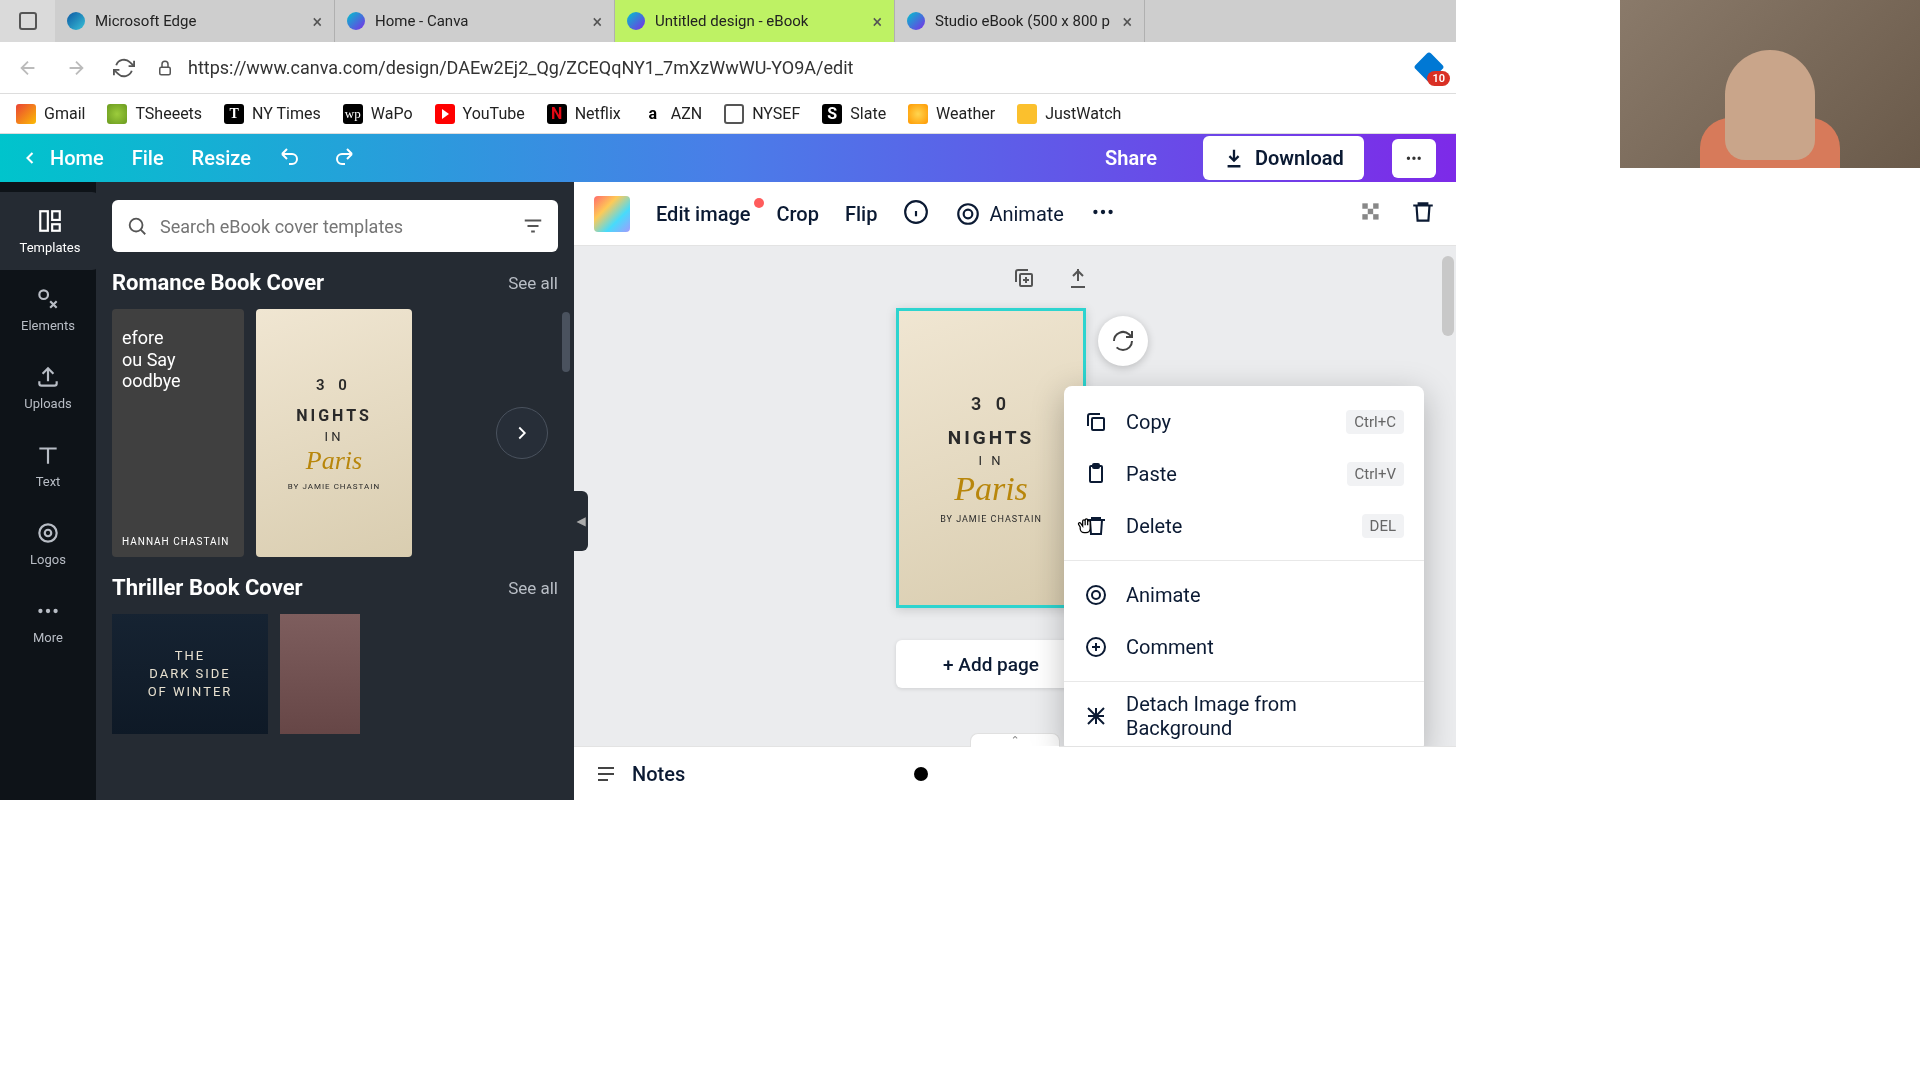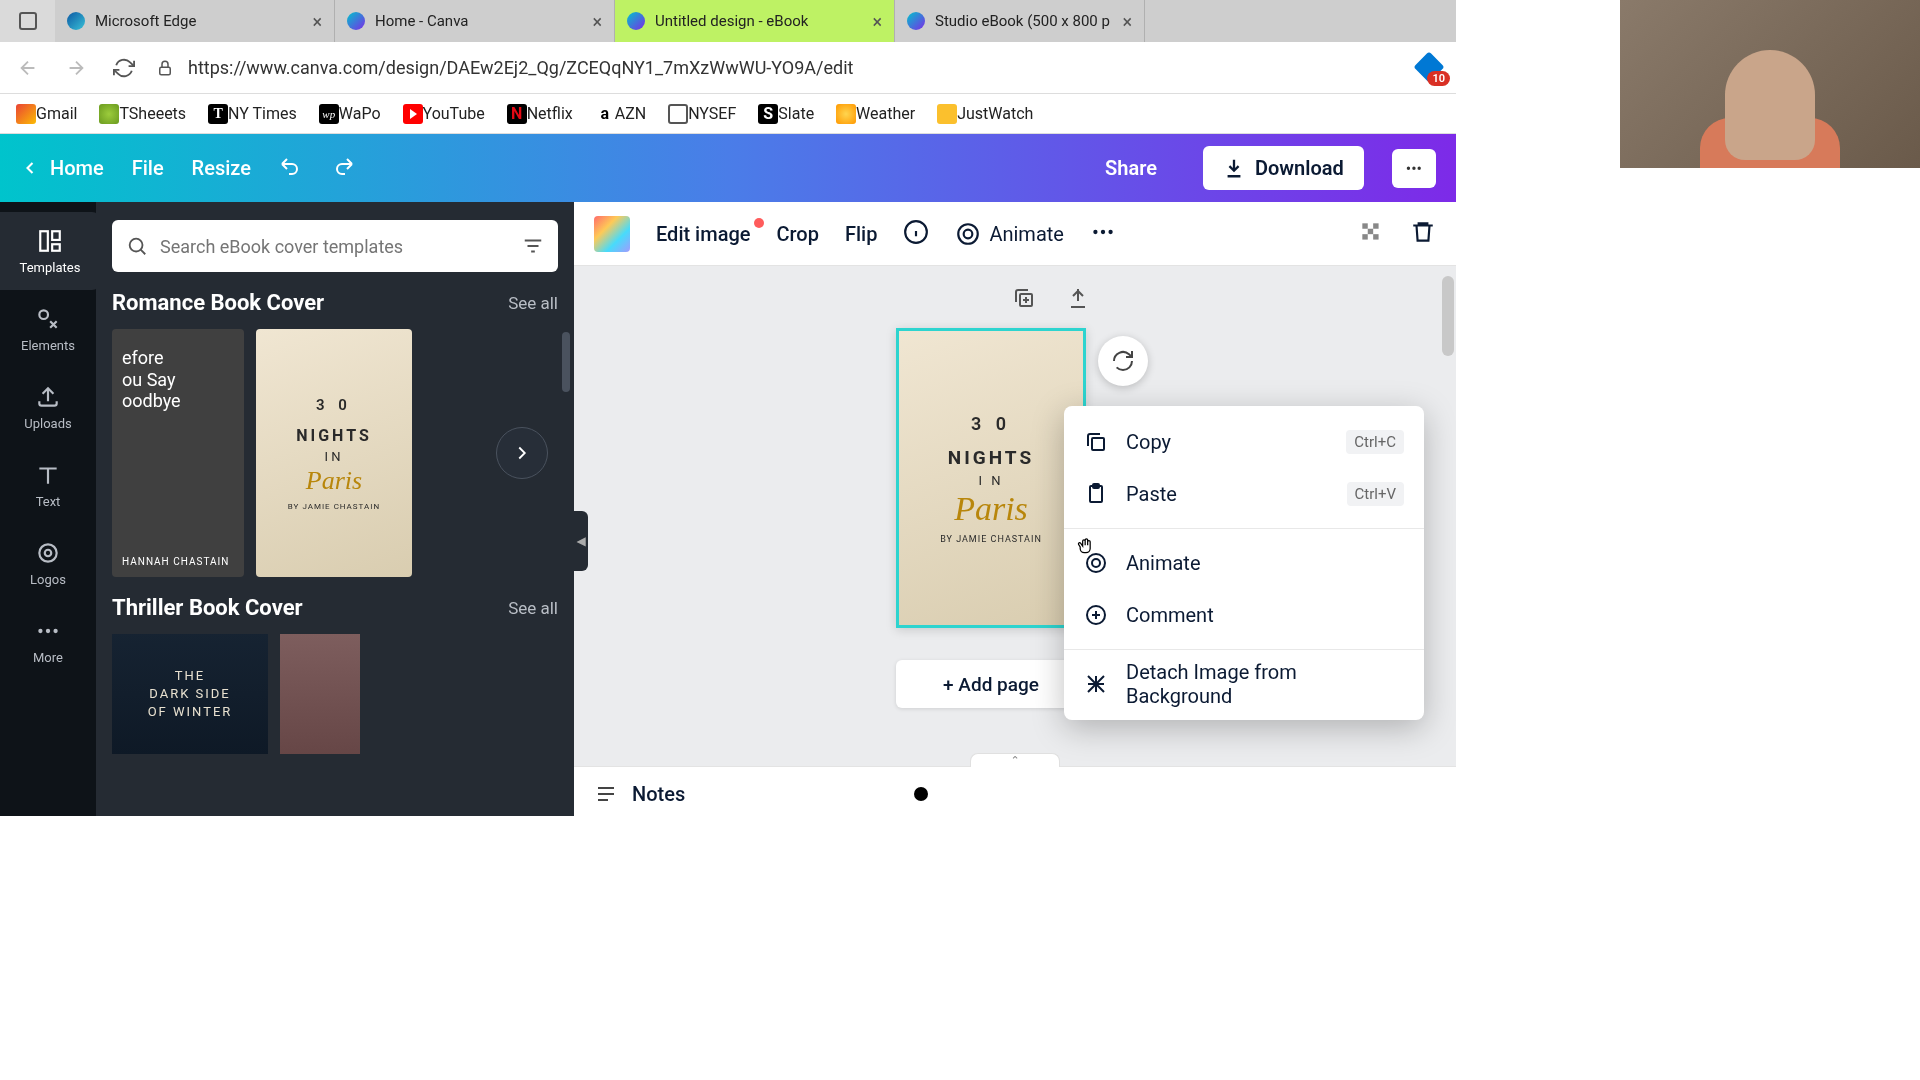--- a/index.html
+++ b/index.html
@@ -23,37 +23,37 @@
 .nav-btn { width: 32px; height: 32px; display: flex; align-items: center; justify-content: center; color: #555; cursor: pointer; }
 .nav-btn.disabled { color: #bbb; }
 .nav-btn svg { width: 22px; height: 22px; }
 .url-box { flex: 1; display: flex; align-items: center; gap: 14px; font-size: 18px; color: #333; }
 .url-box .lock { width: 18px; height: 18px; }
 .ext-badge { position: relative; width: 28px; height: 28px; }
 .ext-badge .diamond { width: 22px; height: 22px; background: #0078d4; transform: rotate(45deg); border-radius: 3px; position: absolute; top: 2px; left: 2px; }
 .ext-badge .count { position: absolute; right: -6px; bottom: -4px; background: #d93025; color: #fff; font-size: 11px; border-radius: 10px; padding: 1px 5px; font-weight: 600; }
 
 .bookmarks { height: 40px; display: flex; align-items: center; padding: 0 16px; gap: 22px; border-bottom: 1px solid #ddd; }
-.bm { display: flex; align-items: center; font-size: 16px; color: #222; cursor: pointer; }
+.bm { display: flex; align-items: center; gap: 8px; font-size: 16px; color: #222; cursor: pointer; }
 .bm .bico { width: 20px; height: 20px; border-radius: 3px; }
 .ico-gmail { background: linear-gradient(135deg,#ea4335,#fbbc04); }
 .ico-ts { background: radial-gradient(circle,#9ccc3c,#6a9a1f); border-radius: 50%; }
 .ico-nyt { background: #000; color: #fff; font-family: serif; font-weight: bold; display: flex; align-items: center; justify-content: center; font-size: 14px; }
-.ico-wapo { background: #000; color: #fff; font-family: serif; display: flex; align-items: center; justify-content: center; font-size: 11px; font-style: italic; }
+.ico-wapo { background: #000; color: #fff; font-family: serif; display: flex; align-items: center; justify-content: center; font-size: 13px; }
 .ico-yt { background: #ff0000; border-radius: 4px; position: relative; }
 .ico-yt::after { content: ''; position: absolute; left: 7px; top: 5px; border-left: 7px solid #fff; border-top: 5px solid transparent; border-bottom: 5px solid transparent; }
 .ico-nf { background: #000; color: #e50914; font-weight: bold; display: flex; align-items: center; justify-content: center; }
 .ico-azn { background: #fff; color: #000; font-weight: bold; display: flex; align-items: center; justify-content: center; font-size: 16px; }
 .ico-doc { border: 2px solid #555; border-radius: 2px; }
 .ico-slate { background: #000; color: #fff; font-weight: bold; display: flex; align-items: center; justify-content: center; }
 .ico-wx { background: radial-gradient(circle,#ffd54f,#ff9800); border-radius: 50%; }
 .ico-jw { background: #fbc02d; border-radius: 3px; }
 
 
-.canva-top { height: 68px; background: linear-gradient(90deg, #00c4cc 0%, #4a7de8 50%, #7d2ae8 100%); display: flex; align-items: center; padding: 0 20px; gap: 28px; color: #fff; }
+.canva-top { height: 48px; background: linear-gradient(90deg, #00c4cc 0%, #4a7de8 50%, #7d2ae8 100%); display: flex; align-items: center; padding: 0 20px; gap: 28px; color: #fff; }
 .ct-home { display: flex; align-items: center; gap: 10px; cursor: pointer; }
 .ct-home svg { width: 20px; height: 20px; }
 .ct-item { font-size: 20px; font-weight: 500; cursor: pointer; }
 .ct-icon { cursor: pointer; }
 .ct-icon svg { width: 24px; height: 24px; }
 .ct-spacer { flex: 1; }
 .ct-share { font-size: 20px; font-weight: 600; padding: 10px 18px; cursor: pointer; }
 .ct-download { background: #fff; color: #0b1a33; font-size: 20px; font-weight: 600; padding: 10px 20px; border-radius: 6px; display: flex; align-items: center; gap: 10px; cursor: pointer; }
 .ct-download svg { width: 22px; height: 22px; }
 .ct-more { background: #fff; color: #333; padding: 10px 14px; border-radius: 6px; cursor: pointer; }
@@ -484,20 +484,27 @@
           <span class="cm-shortcut">Ctrl+C</span>
         </div>
         <div class="cm-item">
           <svg viewBox="0 0 24 24" fill="none" stroke="currentColor" stroke-width="2">
               <rect x="6" y="4" width="12" height="16" rx="1"></rect>
               <rect x="9" y="2" width="6" height="4" rx="1"></rect>
             </svg>
           <span class="cm-label">Paste</span>
           <span class="cm-shortcut">Ctrl+V</span>
         </div>
+        <div class="cm-item">
+          <svg viewBox="0 0 24 24" fill="none" stroke="currentColor" stroke-width="2">
+              <path d="M3 6h18M8 6V4h8v2M6 6l1 14h10l1-14"></path>
+            </svg>
+          <span class="cm-label">Delete</span>
+          <span class="cm-shortcut">DEL</span>
+        </div>
         <div class="cm-sep"></div>
         <div class="cm-item">
           <svg viewBox="0 0 24 24" fill="none" stroke="currentColor" stroke-width="2">
               <circle cx="12" cy="12" r="9"></circle>
               <circle cx="12" cy="12" r="4"></circle>
             </svg>
           <span class="cm-label">Animate</span>
         </div>
         <div class="cm-item">
           <svg viewBox="0 0 24 24" fill="none" stroke="currentColor" stroke-width="2">

